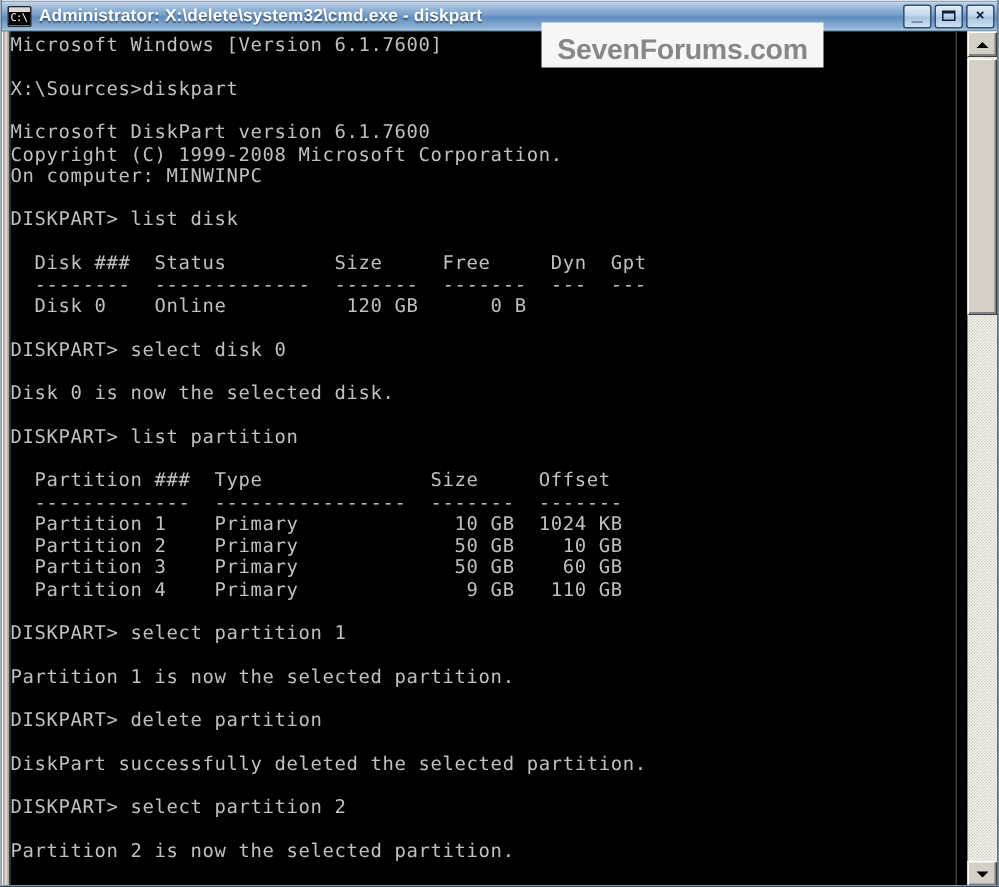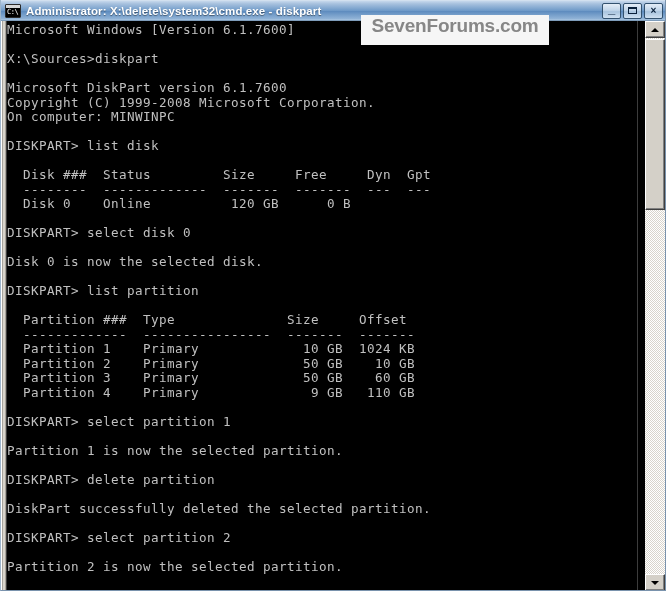--- a/index.html
+++ b/index.html
@@ -267,21 +267,21 @@
 
   
   #watermark {
     position: absolute;
     left: 360px;
     top: 15px;
     width: 188px;
     height: 30px;
     background: #f6f6f6;
     display: flex;
-    align-items: flex-start;
+    align-items: flex-end;
     justify-content: center;
     z-index: 40;
   }
   #watermark span {
     color: #878787;
     font-family: "Liberation Sans", sans-serif;
     font-size: 19px;
     font-weight: bold;
     letter-spacing: -0.2px;
   }

